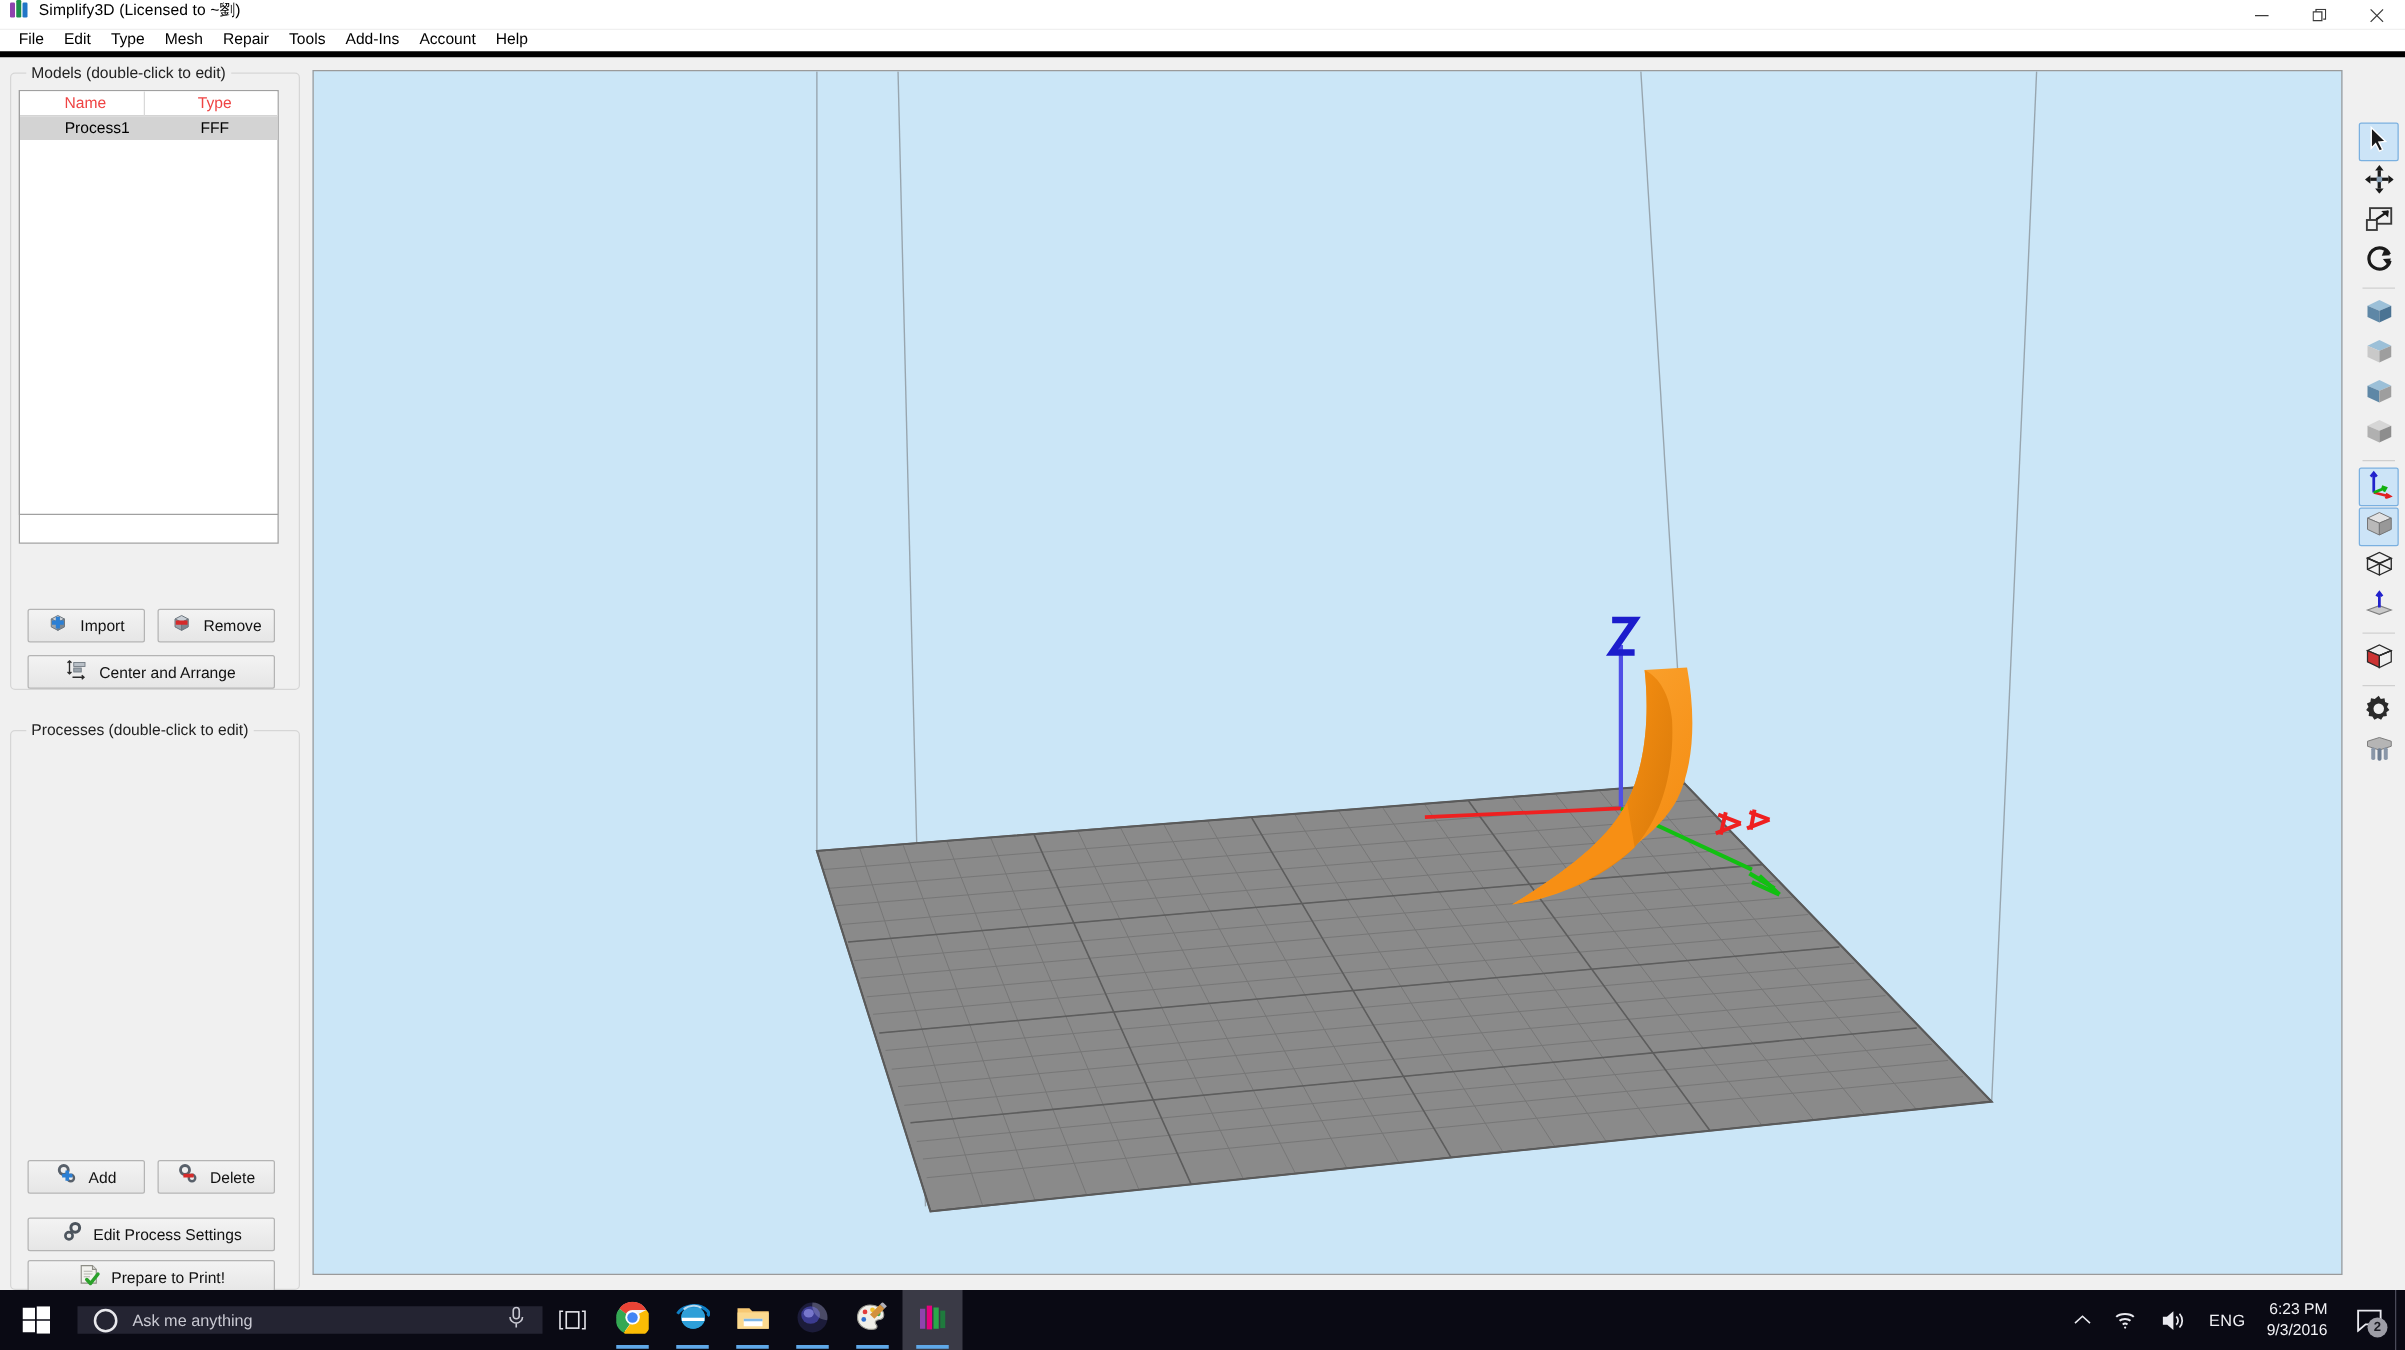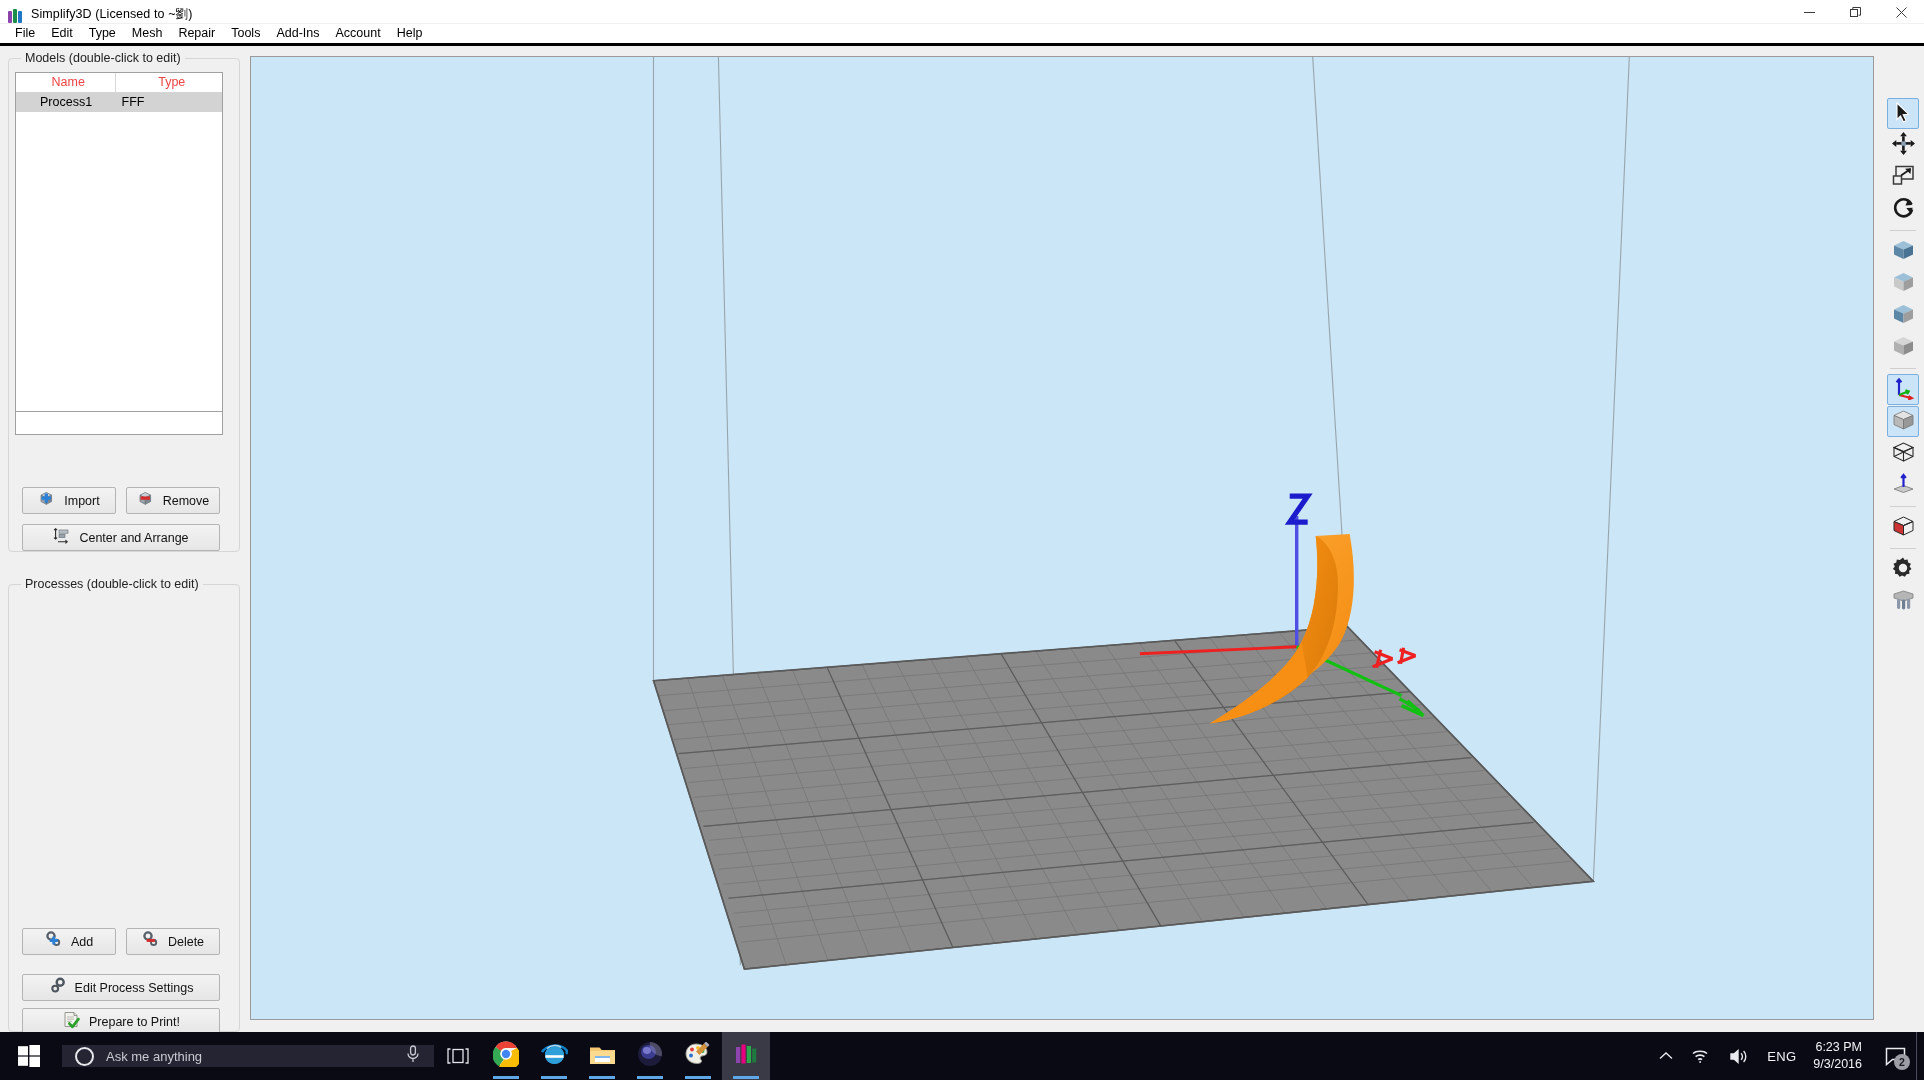--- a/index.html
+++ b/index.html
@@ -7,21 +7,21 @@
     width: 1924px; height: 1080px;
     overflow: hidden;
     font-family: "Liberation Sans", sans-serif;
     background: #f0f0f0;
   }
   #app { position: relative; width: 1924px; height: 1080px; }
 
   
   .titlebar {
     position: absolute; left: 0; top: 0; width: 1924px; height: 24px;
-    background: #ffffff; display: flex; align-items: flex-end;
+    background: #ffffff; display: flex; align-items: flex-start;
     border-bottom: 1px solid #f0f0f0;
   }
   .title-icon {
     width: 16px; height: 14px; margin-left: 8px; margin-right: 7px;
     display: flex; align-items: flex-end; gap: 1px;
   }
   .title-icon i { display: block; width: 4px; border-radius: 1px; }
   .title-icon i:nth-child(1) { height: 12px; background: #8e44ad; }
   .title-icon i:nth-child(2) { height: 14px; background: #1b8f4a; }
   .title-icon i:nth-child(3) { height: 12px; background: #2176c7; }
@@ -30,21 +30,21 @@
   .win-btn {
     width: 46px; height: 24px; display: flex; align-items: center; justify-content: center;
     color: #3b3b3b;
   }
   .win-btn svg { display: block; }
 
   
   .menubar {
     position: absolute; left: 0; top: 24px; width: 1924px; height: 22px;
     background: #ffffff; display: flex; align-items: flex-end; padding-left: 7px;
-    border-bottom: 3px solid #000000;
+    border-bottom: 5px solid #000000;
   }
   .menu-item {
     font-size: 12.5px; color: #000; padding: 3px 8px 4px 8px; line-height: 1;
     white-space: nowrap;
   }
 
   
   .body-area {
     position: absolute; left: 0; top: 46px; width: 1924px; height: 994px;
     background: #f0f0f0;
@@ -100,21 +100,21 @@
   
   #proc-table { left: 15px; top: 26px; width: 208px; height: 340px; }
   .proc-head { display: flex; height: 20px; background: #fff; border-bottom: 1px solid #d4d4d4; }
   .proc-head div {
     font-size: 12.5px; color: #ef4444; padding: 2px 0 0 6px; height: 20px;
     border-right: 1px solid #d9d9d9;
     text-align: center;
   }
   .th-name { width: 100px; }
   .th-type { width: 107px; border-right: none !important; }
-  .proc-row { display: flex; height: 19px; background: #d3d3d3; }
+  .proc-row { display: flex; height: 19px; background: #d3d3d3; text-align: center; }
   .proc-row div { font-size: 12.5px; color: #000; padding: 2px 0 0 6px; }
   .td-name { width: 100px; padding-left: 24px !important; }
   .td-type { width: 107px; }
 
   #btn-add { left: 22px; top: 882px; width: 94px; height: 27px; }
   #btn-delete { left: 126px; top: 882px; width: 94px; height: 27px; }
   #btn-edit-process { left: 22px; top: 928px; width: 198px; height: 27px; }
   #btn-prepare { left: 22px; top: 962px; width: 198px; height: 27px; }
 
   

